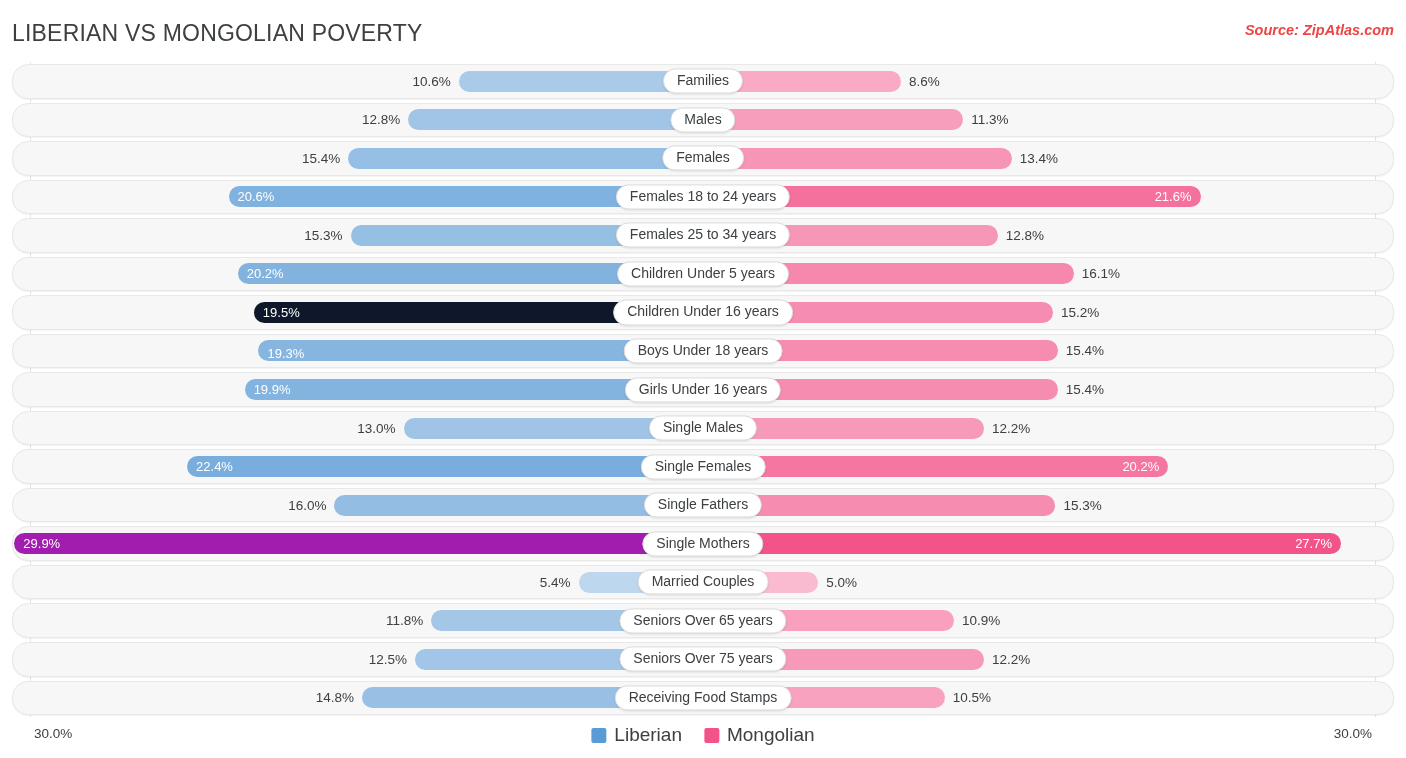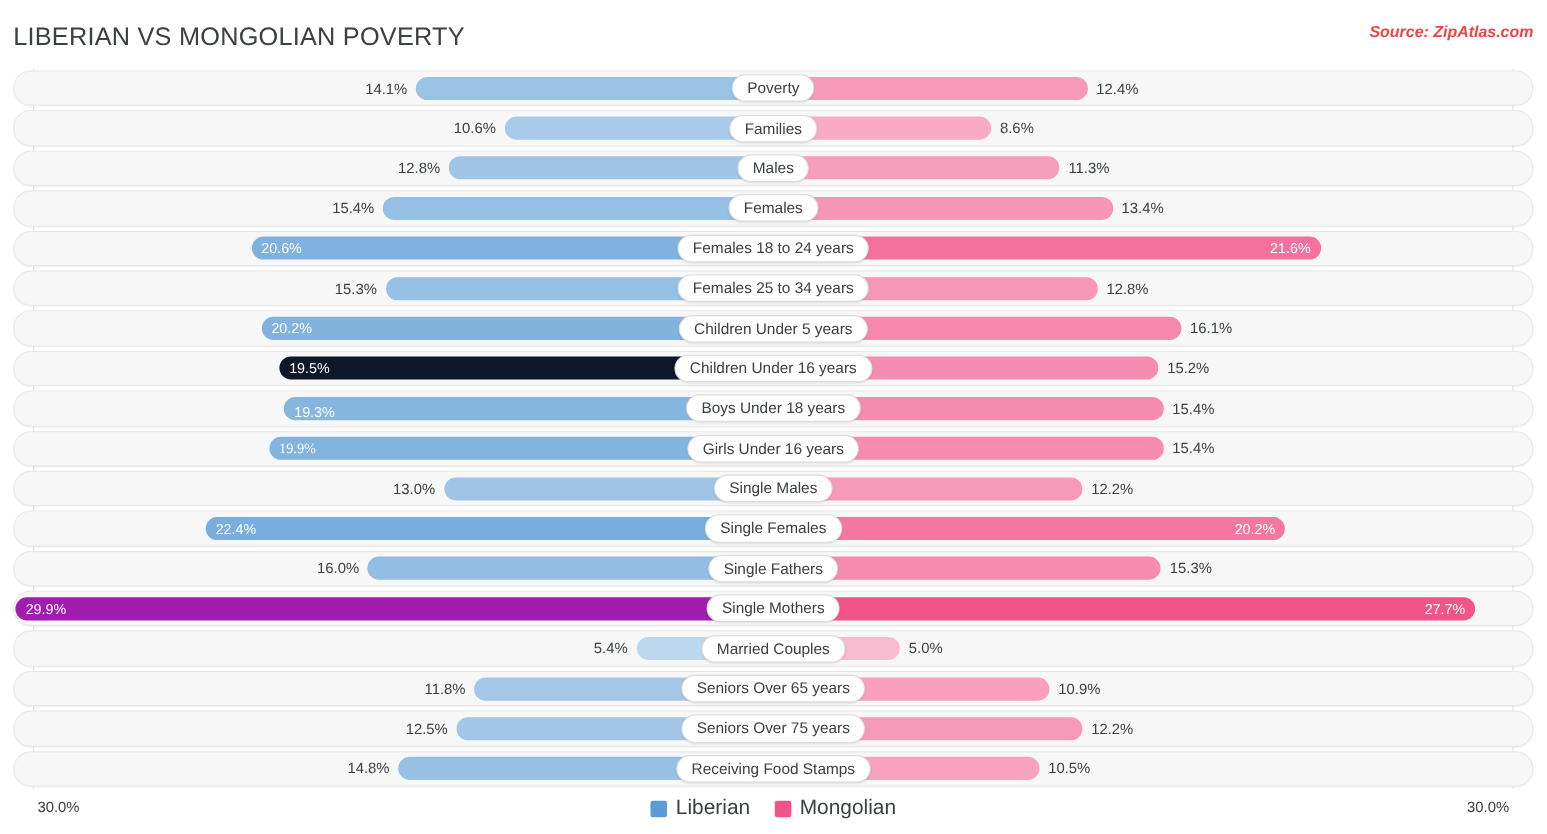--- a/index.html
+++ b/index.html
@@ -210,34 +210,20 @@
 </div>
 
 <div class="plot">
   <div class="gridline left"></div>
   <div class="gridline right"></div>
   <div class="rows" id="rows-container">
       <div class="row">
         <div class="track"></div>
         <div class="halves">
           <div class="half left">
-            <span class="bar-value-out">14.1%</span>
-            <div class="bar" style="width: 47%; background: rgb(154, 194, 229);"></div>
-          </div>
-          <div class="half right">
-            <div class="bar" style="width: 41.3333%; background: rgb(247, 153, 185);"></div>
-            <span class="bar-value-out">12.4%</span>
-          </div>
-        </div>
-        <div class="center-label">Poverty</div>
-      </div>
-      <div class="row">
-        <div class="track"></div>
-        <div class="halves">
-          <div class="half left">
             <span class="bar-value-out">10.6%</span>
             <div class="bar" style="width: 35.3333%; background: rgb(169, 202, 233);"></div>
           </div>
           <div class="half right">
             <div class="bar" style="width: 28.6667%; background: rgb(249, 170, 197);"></div>
             <span class="bar-value-out">8.6%</span>
           </div>
         </div>
         <div class="center-label">Families</div>
       </div>
@@ -341,21 +327,21 @@
             <div class="bar" style="width: 51.3333%; background: rgb(246, 140, 176);"></div>
             <span class="bar-value-out">15.4%</span>
           </div>
         </div>
         <div class="center-label">Boys Under 18 years</div>
       </div>
       <div class="row">
         <div class="track"></div>
         <div class="halves">
           <div class="half left">
-            <div class="bar" style="width: 66.3333%; background: rgb(131, 179, 223); font-family: Liberation Serif, serif;">
+            <div class="bar" style="width: 66.3333%; background: rgb(131, 179, 223);">
               <span class="bar-value-in">19.9%</span>
             </div>
           </div>
           <div class="half right">
             <div class="bar" style="width: 51.3333%; background: rgb(246, 140, 176);"></div>
             <span class="bar-value-out">15.4%</span>
           </div>
         </div>
         <div class="center-label">Girls Under 16 years</div>
       </div>

